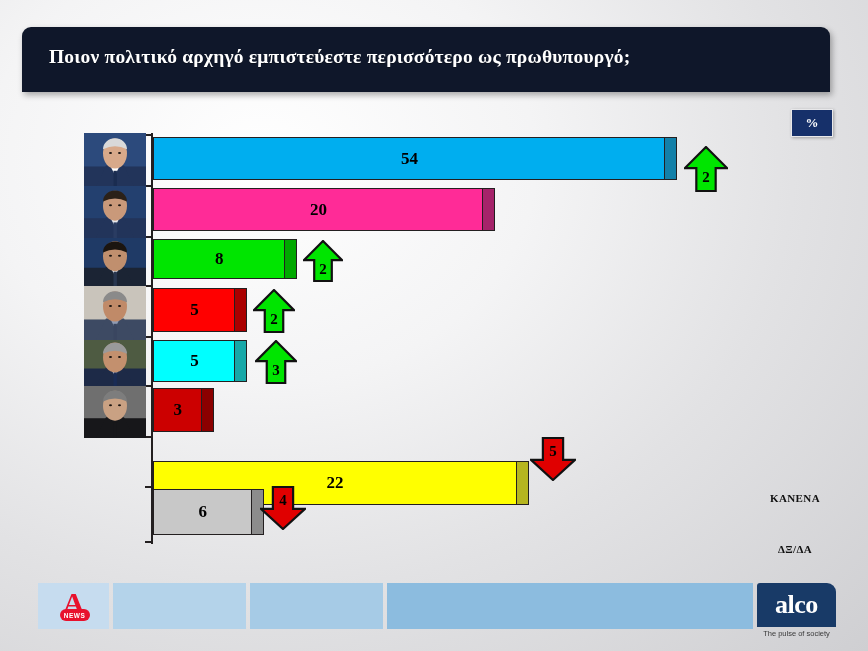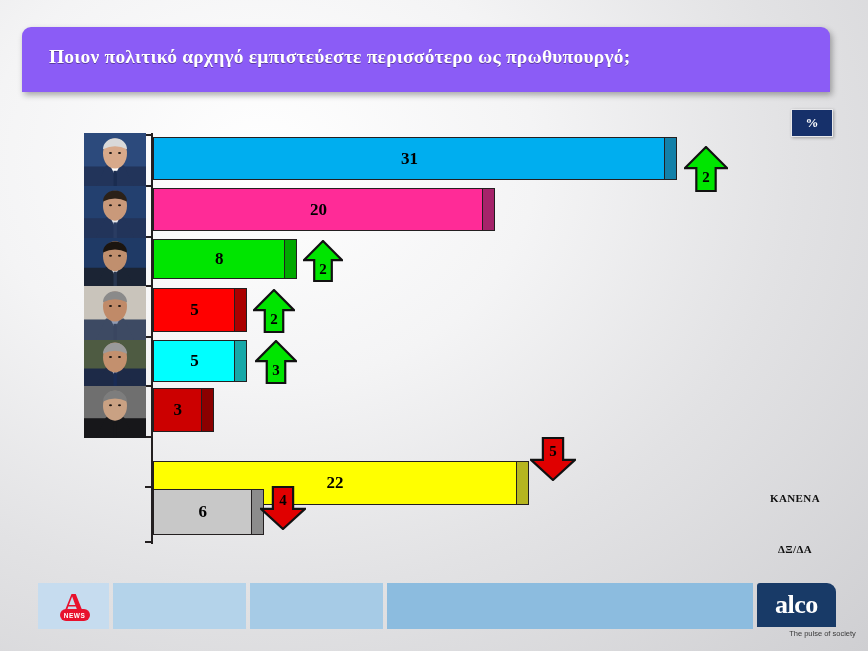--- a/index.html
+++ b/index.html
@@ -7,21 +7,21 @@
     width:868px;height:651px;overflow:hidden;
     font-family:"Liberation Serif",serif;
     background:
       radial-gradient(ellipse at 30% 25%, #ffffff 0%, #f4f4f5 32%, #e2e2e4 62%, #cfcfd2 100%);
     position:relative;
   }
 
   
   #title-bar{
     position:absolute;left:22px;top:27px;width:808px;height:65px;
-    background:#8b5cf6;
+    background:#0f172a;
     border-top-left-radius:9px;border-top-right-radius:9px;
     box-shadow:2px 3px 6px rgba(0,0,0,.33);
   }
   #title-text{
     position:absolute;left:27px;top:19px;
     color:#ffffff;font-size:19.5px;font-weight:bold;
     letter-spacing:.2px;white-space:nowrap;
     text-shadow:0 1px 0 rgba(0,0,0,.35);
   }
 
@@ -95,21 +95,21 @@
     position:absolute;left:757px;top:583px;width:79px;height:44px;
     background:#183a67;border-top-left-radius:3px;border-top-right-radius:9px;
     display:flex;align-items:center;justify-content:center;
   }
   #alco-word{
     color:#fff;font-size:26px;font-weight:bold;letter-spacing:-.5px;
     font-family:"Liberation Serif",serif;line-height:1;
   }
   #alco-tag{
     position:absolute;left:757px;top:629px;width:79px;text-align:center;
-    font-size:7.5px;color:#3a3a3a;font-family:"Liberation Sans",sans-serif;margin-left:26px;
+    font-size:7.5px;color:#3a3a3a;font-family:"Liberation Sans",sans-serif;
   }
   #anews{
     position:absolute;left:38px;top:583px;width:71px;height:46px;
     background:#c6dcef;display:flex;align-items:center;justify-content:center;
   }
   #anews-inner{position:relative;width:34px;height:34px;}
   #anews-a{
     position:absolute;left:0;top:-1px;width:34px;text-align:center;
     color:#e8112d;font-size:30px;font-weight:bold;line-height:30px;
     font-family:"Liberation Serif",serif;
@@ -140,21 +140,21 @@
       <div class="tick" style="top: 285px;"></div>
       <div class="tick" style="top: 336px;"></div>
       <div class="tick" style="top: 385px;"></div>
       <div class="tick" style="top: 436px;"></div>
       <div class="tick" style="top: 486px;"></div>
       <div class="tick" style="top: 541px;"></div>
     </div>
   <div id="bars">
       <div class="bar-row" style="top: 137px; height: 43px; width: 526.05px;">
         <div class="bar" style="left: 0px; width: 513.05px; background: rgb(0, 174, 239);">
-          <span class="bar-value">31</span>
+          <span class="bar-value">54</span>
         </div>
         <div class="bar-cap" style="left: 511.45px; width: 13px; background: rgb(19, 128, 168);"></div>
       </div>
       <div class="bar-row" style="top: 188px; height: 43px; width: 344px;">
         <div class="bar" style="left: 0px; width: 331px; background: rgb(255, 43, 151); justify-content: center;">
           <span class="bar-value">20</span>
         </div>
         <div class="bar-cap" style="left: 329.4px; width: 13px; background: rgb(165, 35, 106);"></div>
       </div>
       <div class="bar-row" style="top: 239px; height: 40px; width: 145.4px;">

